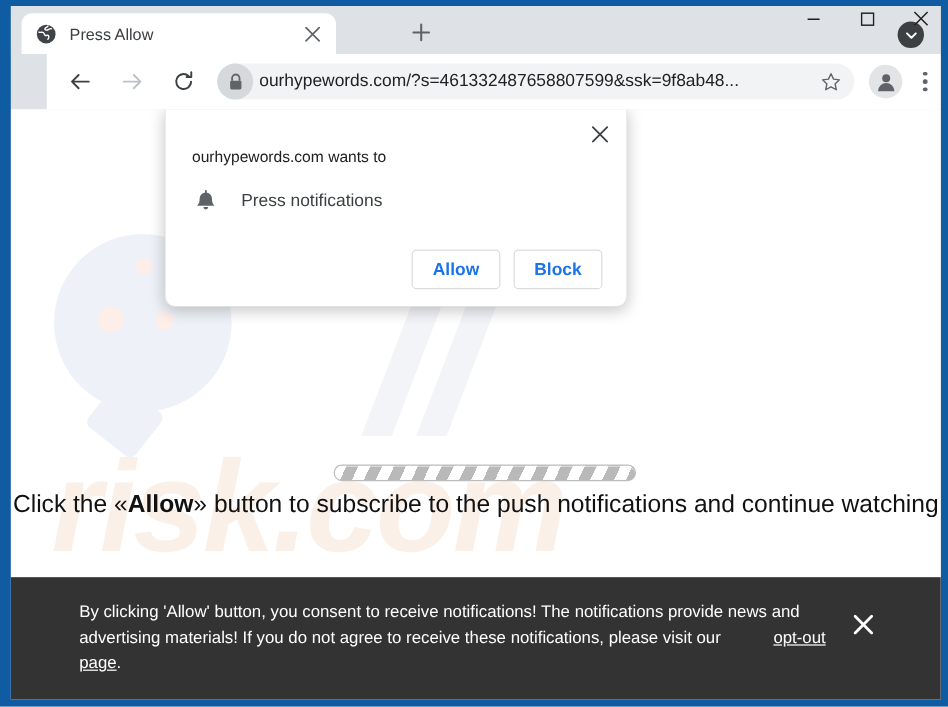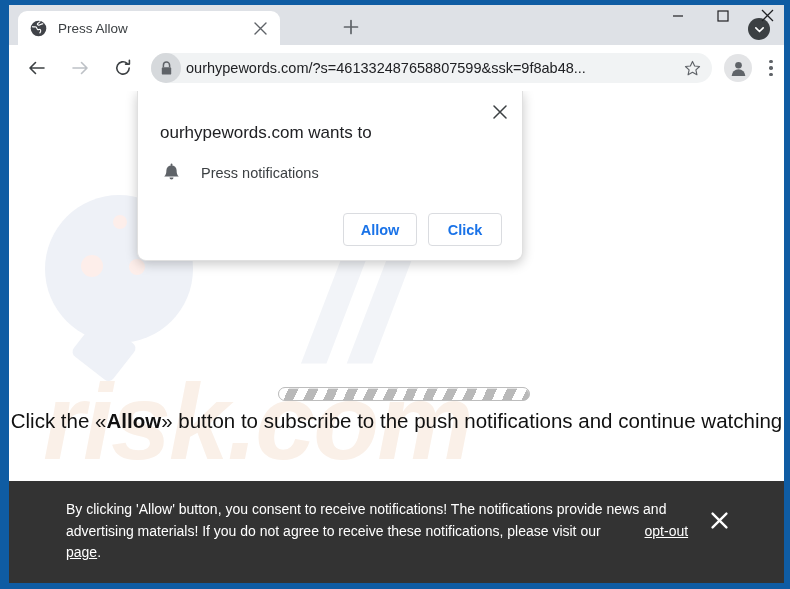--- a/index.html
+++ b/index.html
@@ -103,20 +103,21 @@
     display: flex; align-items: center; justify-content: center;
   }
 
   
   #toolbar {
     height: 46px;
     background: #ffffff;
     display: flex;
     align-items: center;
     padding: 0 0 0 13px;
+    margin-left: 30px;
   }
 
   .nav-btn {
     width: 30px; height: 30px;
     flex: 0 0 30px;
     display: flex; align-items: center; justify-content: center;
     margin-right: 13px;
   }
 
   #omnibox {
@@ -280,21 +281,21 @@
   }
 
   #dialog-close {
     position: absolute;
     top: 9px; right: 10px;
     width: 24px; height: 24px;
     display: flex; align-items: center; justify-content: center;
   }
 
   #dialog-title {
-    font-size: 17px;
+    font-size: 13px;
     color: #202124;
     margin: 14px 0 0 2px;
   }
 
   #dialog-permission-row {
     display: flex;
     align-items: center;
     margin: 19px 0 0 3px;
   }
 
@@ -503,21 +504,21 @@
               <path d="M10 2.4 a5.4 5.4 0 0 1 5.4 5.4 c0 4 1.3 5.3 2.2 6.3 H2.4 c.9-1 2.2-2.3 2.2-6.3 A5.4 5.4 0 0 1 10 2.4 Z" fill="#5f6368"></path>
               <rect x="9.2" y="0.4" width="1.7" height="2.6" rx=".8" fill="#5f6368"></rect>
               <path d="M7.9 15.3 a2.1 2.1 0 0 0 4.2 0 Z" fill="#5f6368"></path>
             </svg>
           </span>
           <span id="dialog-permission-label">Press notifications</span>
         </div>
 
         <div id="dialog-actions">
           <button class="dialog-btn">Allow</button>
-          <button class="dialog-btn">Click</button>
+          <button class="dialog-btn">Block</button>
         </div>
       </div>
     </div>
 
     <div id="consent-banner">
       <div id="consent-text"><span>By clicking 'Allow' button, you consent to receive notifications! The notifications provide news and advertising materials! If you do not agree to receive these notifications, please visit our </span><a href="#">opt-out page</a><span>.</span></div>
 
       <div id="banner-close">
         <svg width="17" height="17" viewBox="0 0 16 16">
           <path d="M1.5 1.5 L14.5 14.5 M14.5 1.5 L1.5 14.5" stroke="#ffffff" stroke-width="2.2" stroke-linecap="round"></path>

